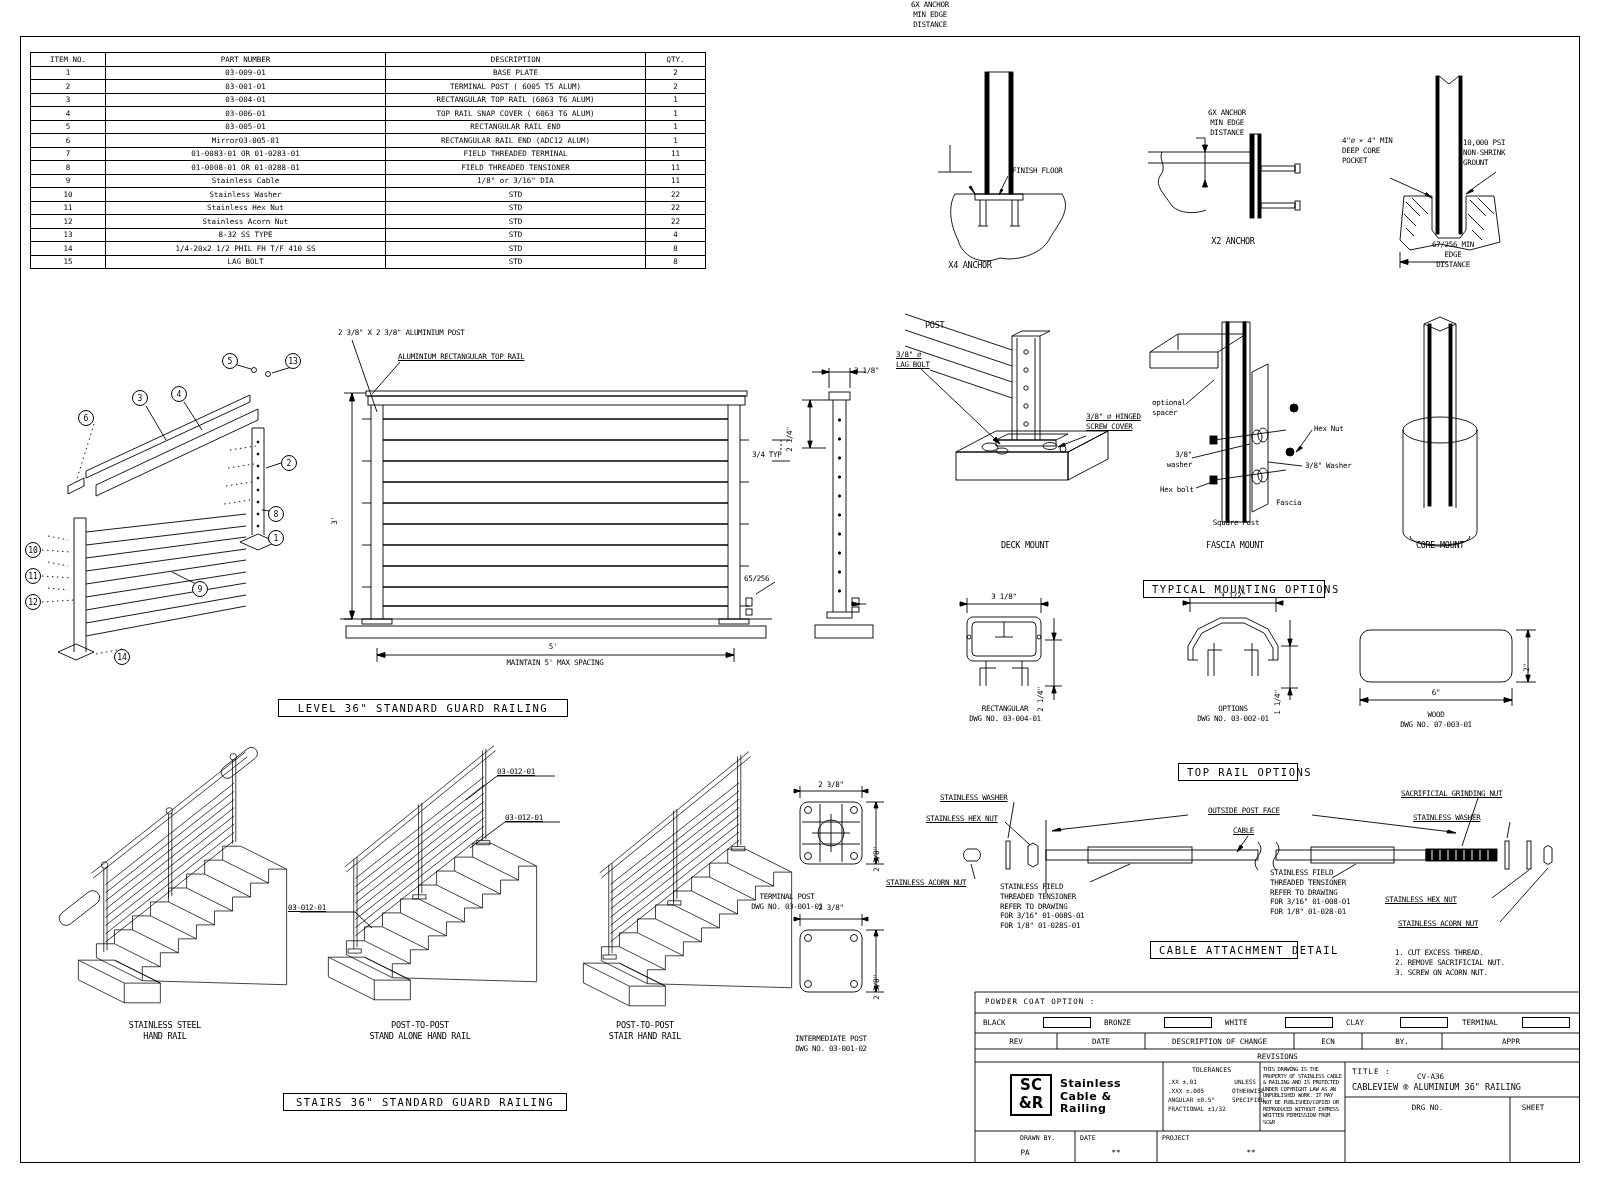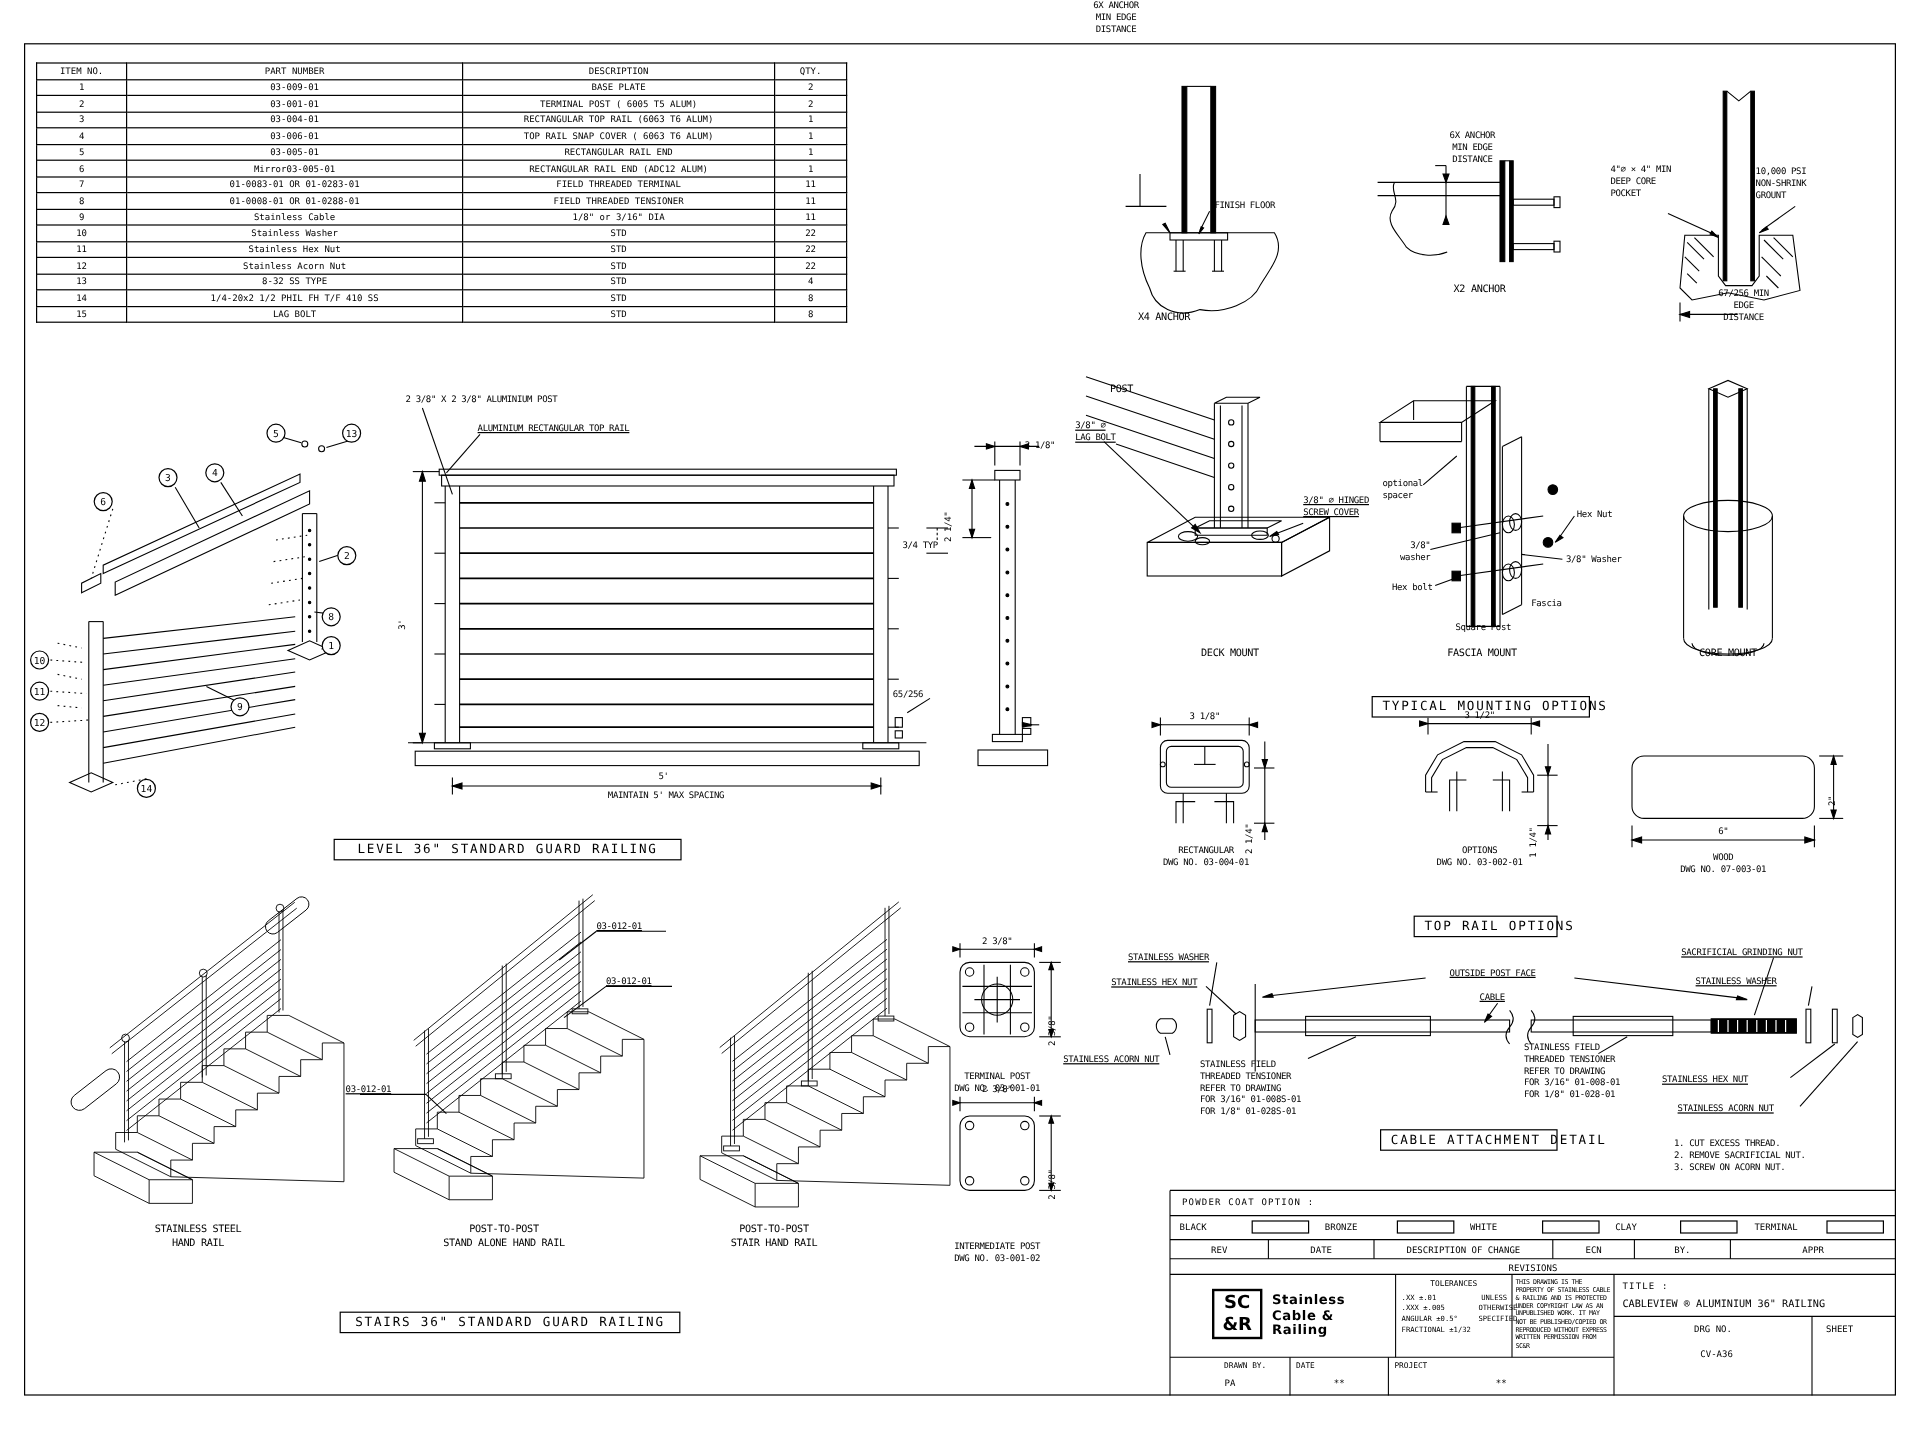--- a/index.html
+++ b/index.html
@@ -782,21 +782,21 @@
 STAND ALONE HAND RAIL</div>
 <div class="lbl cap c" style="left:565px;top:1020px;width:160px">POST-TO-POST
 STAIR HAND RAIL</div>
 <div class="lbl ul" style="left:497px;top:767px">03-012-01</div>
 <div class="lbl ul" style="left:505px;top:813px">03-012-01</div>
 <div class="lbl ul" style="left:288px;top:903px">03-012-01</div>
 <div class="tbox" style="left:283px;top:1093px;width:284px">STAIRS 36" STANDARD GUARD RAILING</div>
 
 <div class="lbl c" style="left:807px;top:780px;width:48px">2 3/8"</div>
 <div class="lbl rot" style="left:882px;top:862px">2 3/8"</div>
-<div class="lbl c" style="left:771px;top:892px;width:120px"><span>TERMINAL POST</span><br><span>DWG NO. 03-001-01</span></div>
+<div class="lbl c" style="left:727px;top:892px;width:120px"><span>TERMINAL POST</span><br><span>DWG NO. 03-001-01</span></div>
 <div class="lbl c" style="left:807px;top:903px;width:48px">2 3/8"</div>
 <div class="lbl rot" style="left:882px;top:990px">2 3/8"</div>
 <div class="lbl c" style="left:771px;top:1034px;width:120px"><span>INTERMEDIATE POST</span><br><span>DWG NO. 03-001-02</span></div>
 
 <div class="lbl ul" style="left:940px;top:793px">STAINLESS WASHER</div>
 <div class="lbl ul" style="left:926px;top:814px">STAINLESS HEX NUT</div>
 <div class="lbl ul" style="left:886px;top:878px">STAINLESS ACORN NUT</div>
 <div class="lbl ul" style="left:1208px;top:806px">OUTSIDE POST FACE</div>
 <div class="lbl ul" style="left:1233px;top:826px">CABLE</div>
 <div class="lbl ul" style="left:1401px;top:789px">SACRIFICIAL GRINDING NUT</div>
@@ -845,21 +845,21 @@
 .XXX  ±.005
 ANGULAR  ±0.5°
 FRACTIONAL  ±1/32</div>
 <div class="tb" style="left:1232px;top:1077px;font-size:6px;white-space:pre-line;line-height:1.5;text-align:right;width:24px">UNLESS
 OTHERWISE
 SPECIFIED</div>
 <div class="tb tiny" style="left:1263px;top:1066px;width:79px">THIS DRAWING IS THE PROPERTY OF STAINLESS CABLE &amp; RAILING AND IS PROTECTED UNDER COPYRIGHT LAW AS AN UNPUBLISHED WORK. IT MAY NOT BE PUBLISHED/COPIED OR REPRODUCED WITHOUT EXPRESS WRITTEN PERMISSION FROM SC&amp;R</div>
 <div class="tb" style="left:1352px;top:1067px;letter-spacing:1px">TITLE :</div>
 <div class="tb" style="left:1352px;top:1082px;font-size:8.5px">CABLEVIEW   ® ALUMINIUM 36" RAILING</div>
 <div class="tb c" style="left:1345px;top:1103px;width:165px">DRG NO.</div>
-<div class="tb c" style="left:1345px;top:1124px;width:171px">CV-A36</div>
+<div class="tb c" style="left:1345px;top:1072px;width:171px">CV-A36</div>
 <div class="tb c" style="left:1510px;top:1103px;width:46px">SHEET</div>
 <div class="tb c" style="left:1594px;top:1116px;width:74px">1 OF 1</div>
 <div class="tb" style="left:1020px;top:1134px;font-size:6.5px">DRAWN BY.</div>
 <div class="tb c" style="left:975px;top:1148px;width:100px">PA</div>
 <div class="tb" style="left:1080px;top:1134px;font-size:6.5px">DATE</div>
 <div class="tb c" style="left:1075px;top:1148px;width:82px">**</div>
 <div class="tb" style="left:1162px;top:1134px;font-size:6.5px">PROJECT</div>
 <div class="tb c" style="left:1157px;top:1148px;width:188px">**</div>
 
 </body></html>

